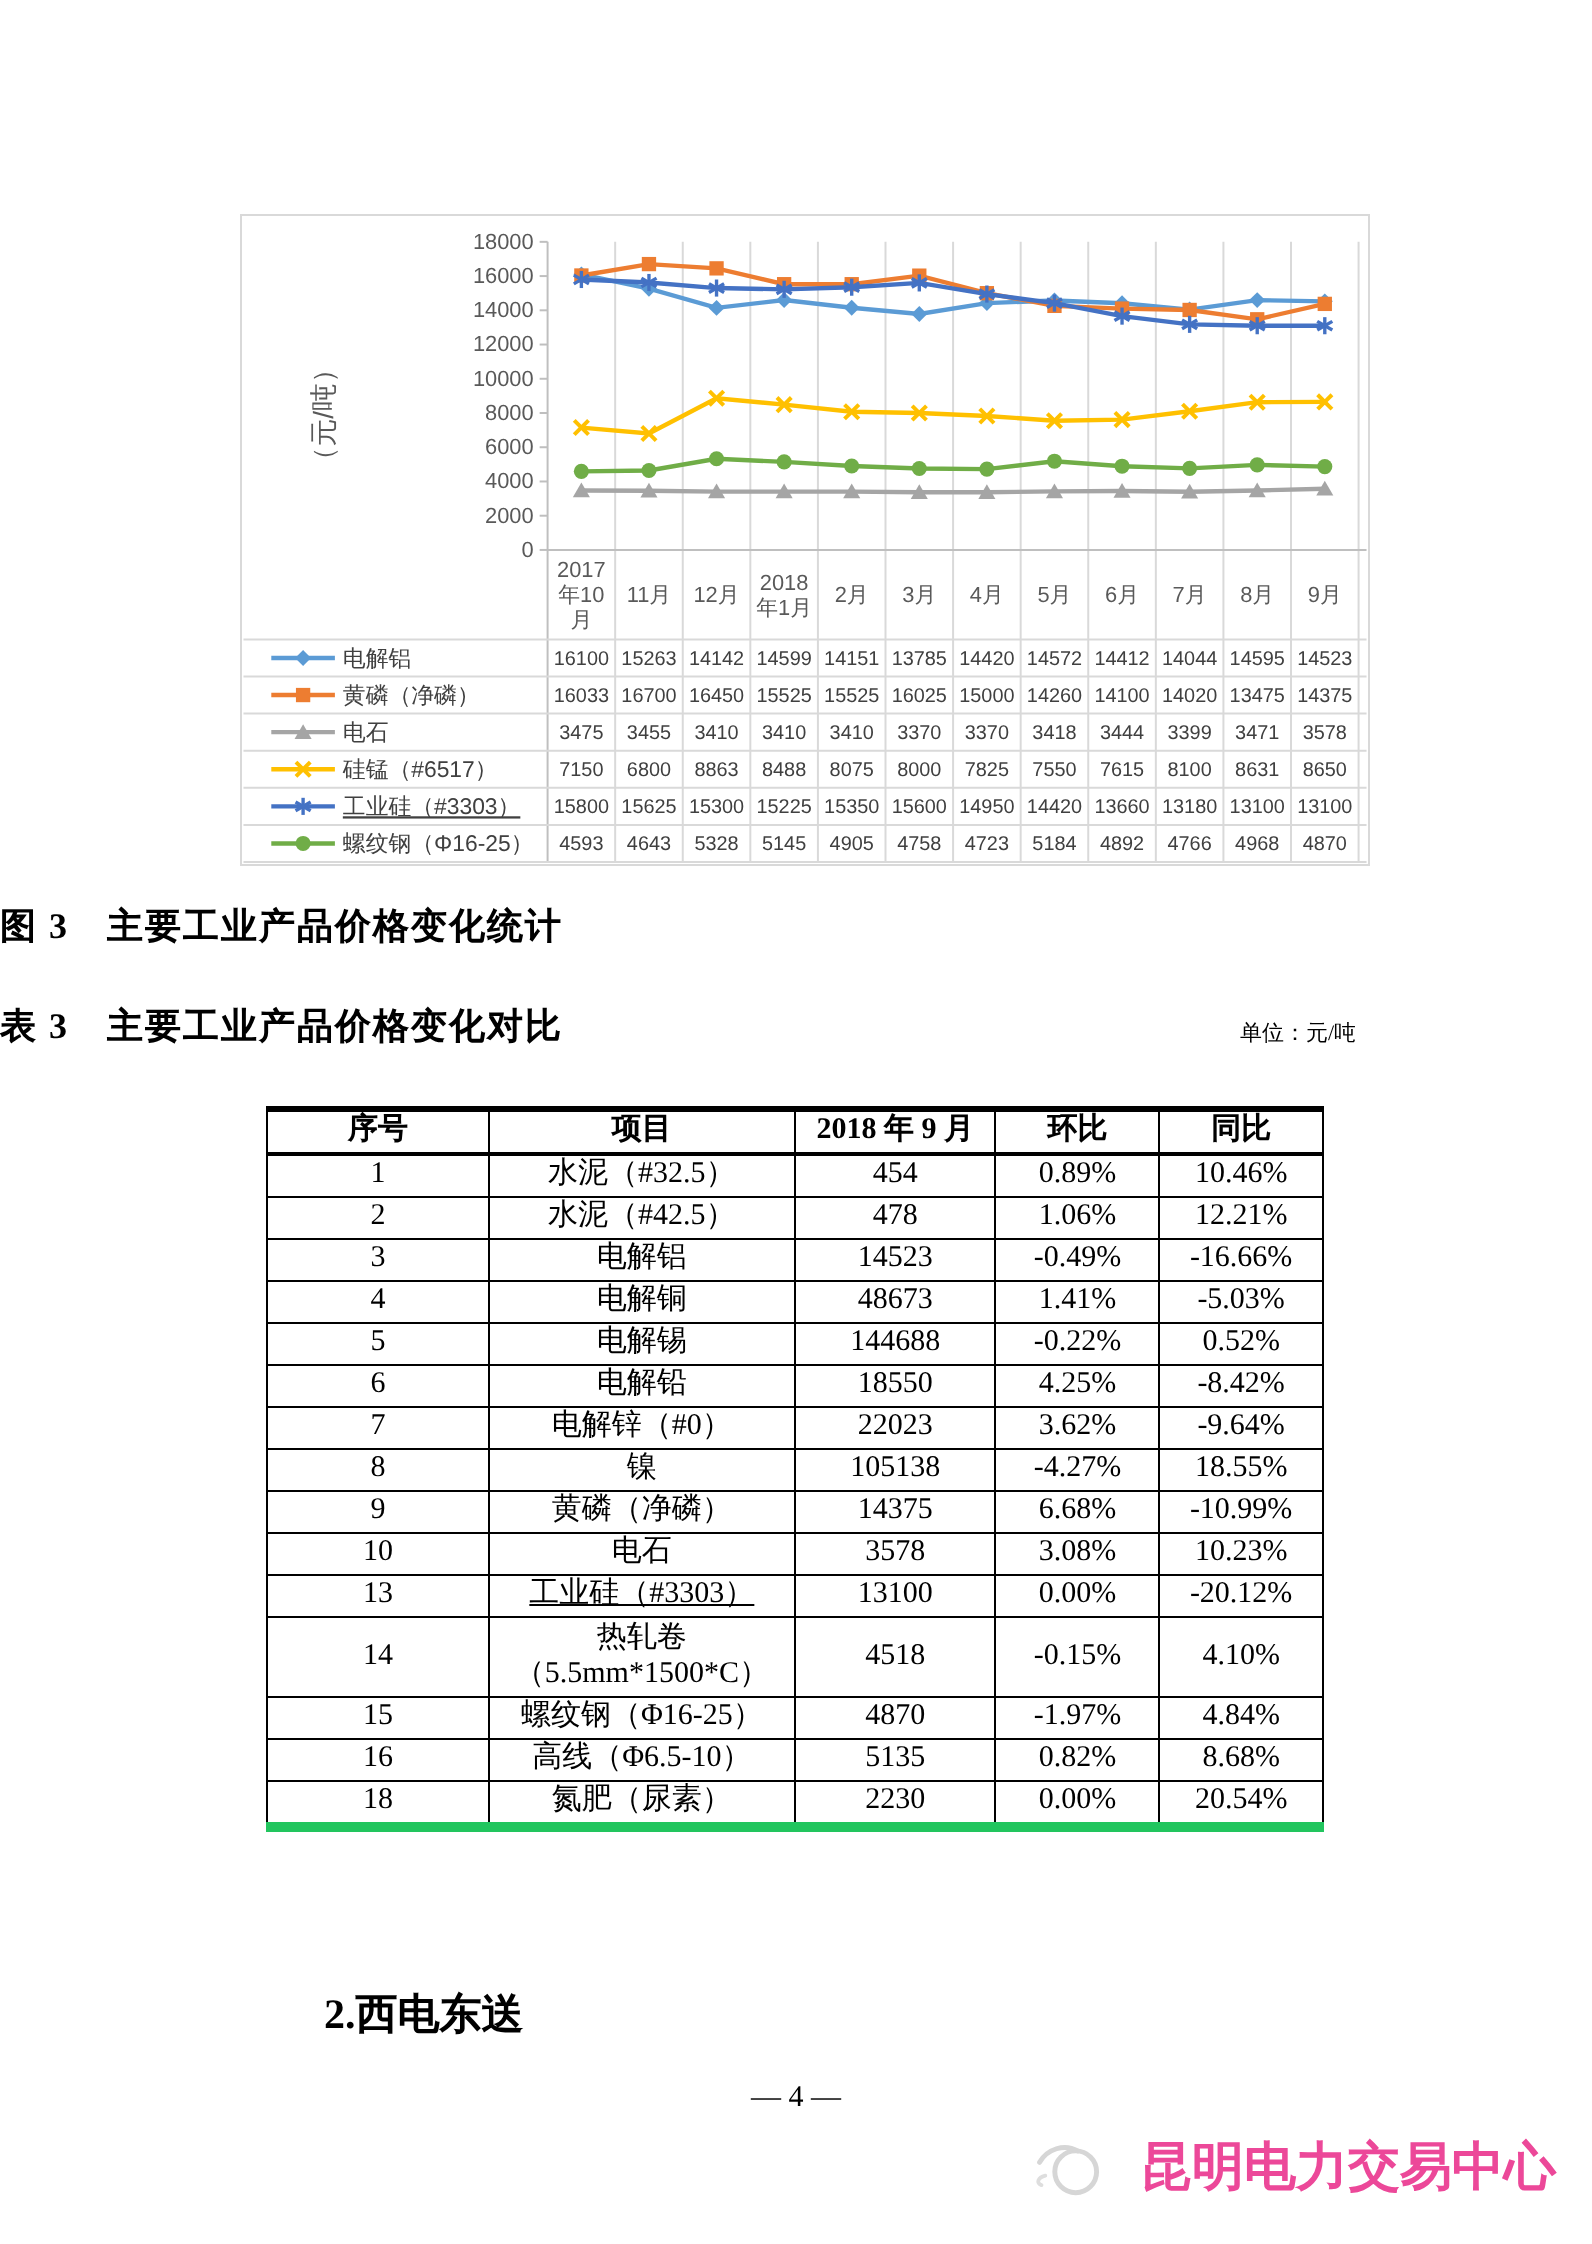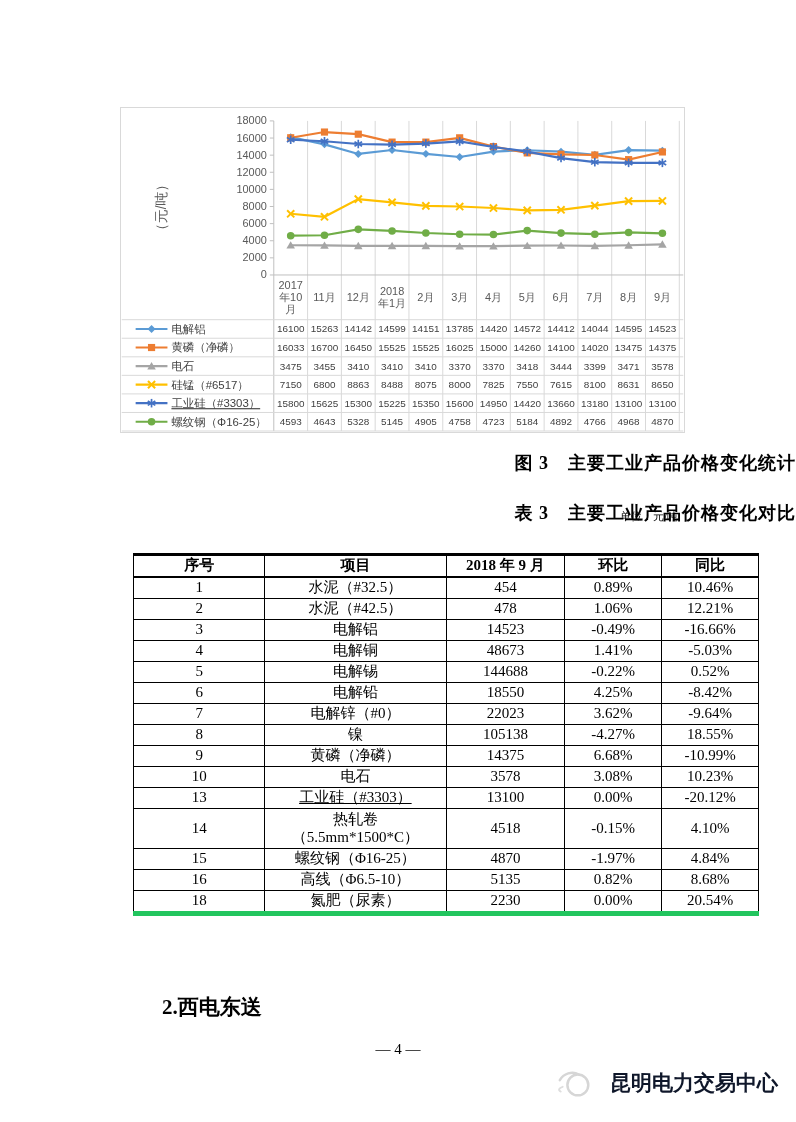--- a/index.html
+++ b/index.html
@@ -9,41 +9,41 @@
     font-family:"Liberation Serif","DejaVu Serif",serif;
   }
   
   .chart-frame {
     position:absolute; left:120px; top:107px; width:565px; height:326px;
     border:1px solid #d9d9d9; box-sizing:border-box; background:#fff;
   }
   .chart-frame svg { display:block; width:100%; height:100%;
     font-family:"Liberation Sans","DejaVu Sans",sans-serif; }
   
-  .caption { position:absolute; left:0; width:796px; text-align:right;
+  .caption { position:absolute; left:0; width:796px; text-align:left;
     font-weight:bold; font-size:18px; letter-spacing:1px; }
   .caption.fig { top:451px; }
   .caption.tbl { top:501px; }
   .unit { position:absolute; right:118px; top:509px; font-size:11px; }
   
-  table.cmp { position:absolute; left:133px; top:553px; width:626px;
+  table.cmp { position:absolute; left:133px; top:553px; width:529px;
     border-collapse:collapse; table-layout:fixed; font-size:15px; background:#fff; }
   table.cmp th, table.cmp td {
     border:1px solid #000; text-align:center; vertical-align:middle;
     padding:0 2px; height:20px; line-height:1.15; overflow:hidden; }
   table.cmp thead th { font-weight:bold; border-top:3px solid #000; border-bottom:2px solid #000; }
   table.cmp tbody tr:last-child td { border-bottom:5px solid #22c55e; }
   table.cmp td.item { font-weight:normal; }
   table.cmp td.item.u { text-decoration:underline; }
   table.cmp tr.tall td { height:39px; }
   
   .heading { position:absolute; left:162px; top:993px; font-size:21px; font-weight:bold;text-align:center; }
   .pagenum { position:absolute; left:0; width:796px; top:1041px; text-align:center; font-size:15px; }
   .footer { position:absolute; right:18px; top:1066px; display:flex; align-items:center; gap:16px;
-    color:#0f172a; font-size:21px; font-weight:bold;
+    color:#ec4899; font-size:26px; font-weight:bold;
     font-family:"Liberation Sans","DejaVu Sans",sans-serif; }
   .footer svg { width:38px; height:34px; }
 </style>
 </head>
 <body>
 
 <div class="page">
 
   <div class="chart-frame">
     <svg id="chart-svg" viewBox="0 0 565 326">

